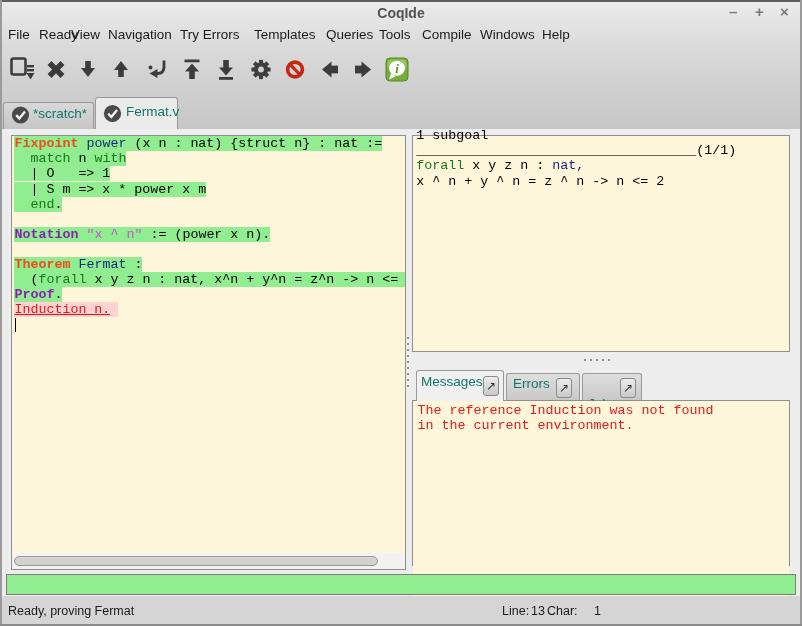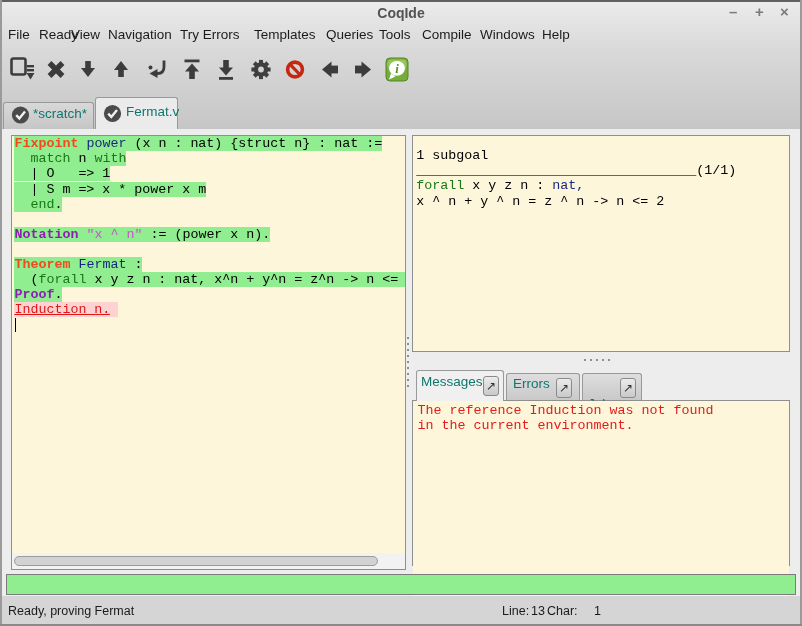--- a/index.html
+++ b/index.html
@@ -169,21 +169,21 @@
 <div class="dotv" style="left:407px;top:343px;"></div>
 <div class="dotv" style="left:407px;top:349px;"></div>
 <div class="dotv" style="left:407px;top:355px;"></div>
 <div class="dotv" style="left:407px;top:361px;"></div>
 <div class="dotv" style="left:407px;top:367px;"></div>
 <div class="dotv" style="left:407px;top:373px;"></div>
 <div class="dotv" style="left:407px;top:379px;"></div>
 <div class="dotv" style="left:407px;top:385px;"></div>
 
 <div class="frame" style="left:412px;top:135px;width:378px;height:217px;"></div>
-<div class="abs" style="left:413px;top:148px;width:376px;height:215px;overflow:hidden;">
+<div class="abs" style="left:413px;top:128px;width:376px;height:215px;overflow:hidden;">
 <pre style="position:absolute;left:3.3px;top:0.3px;">1 subgoal
 ___________________________________(1/1)
 <span class="kwg">forall</span> x y z n : <span class="idn">nat,</span>
 x ^ n + y ^ n = z ^ n -&gt; n &lt;= 2</pre>
 </div>
 
 <div class="dotv" style="left:584px;top:359px;"></div>
 <div class="dotv" style="left:590px;top:359px;"></div>
 <div class="dotv" style="left:596px;top:359px;"></div>
 <div class="dotv" style="left:602px;top:359px;"></div>

